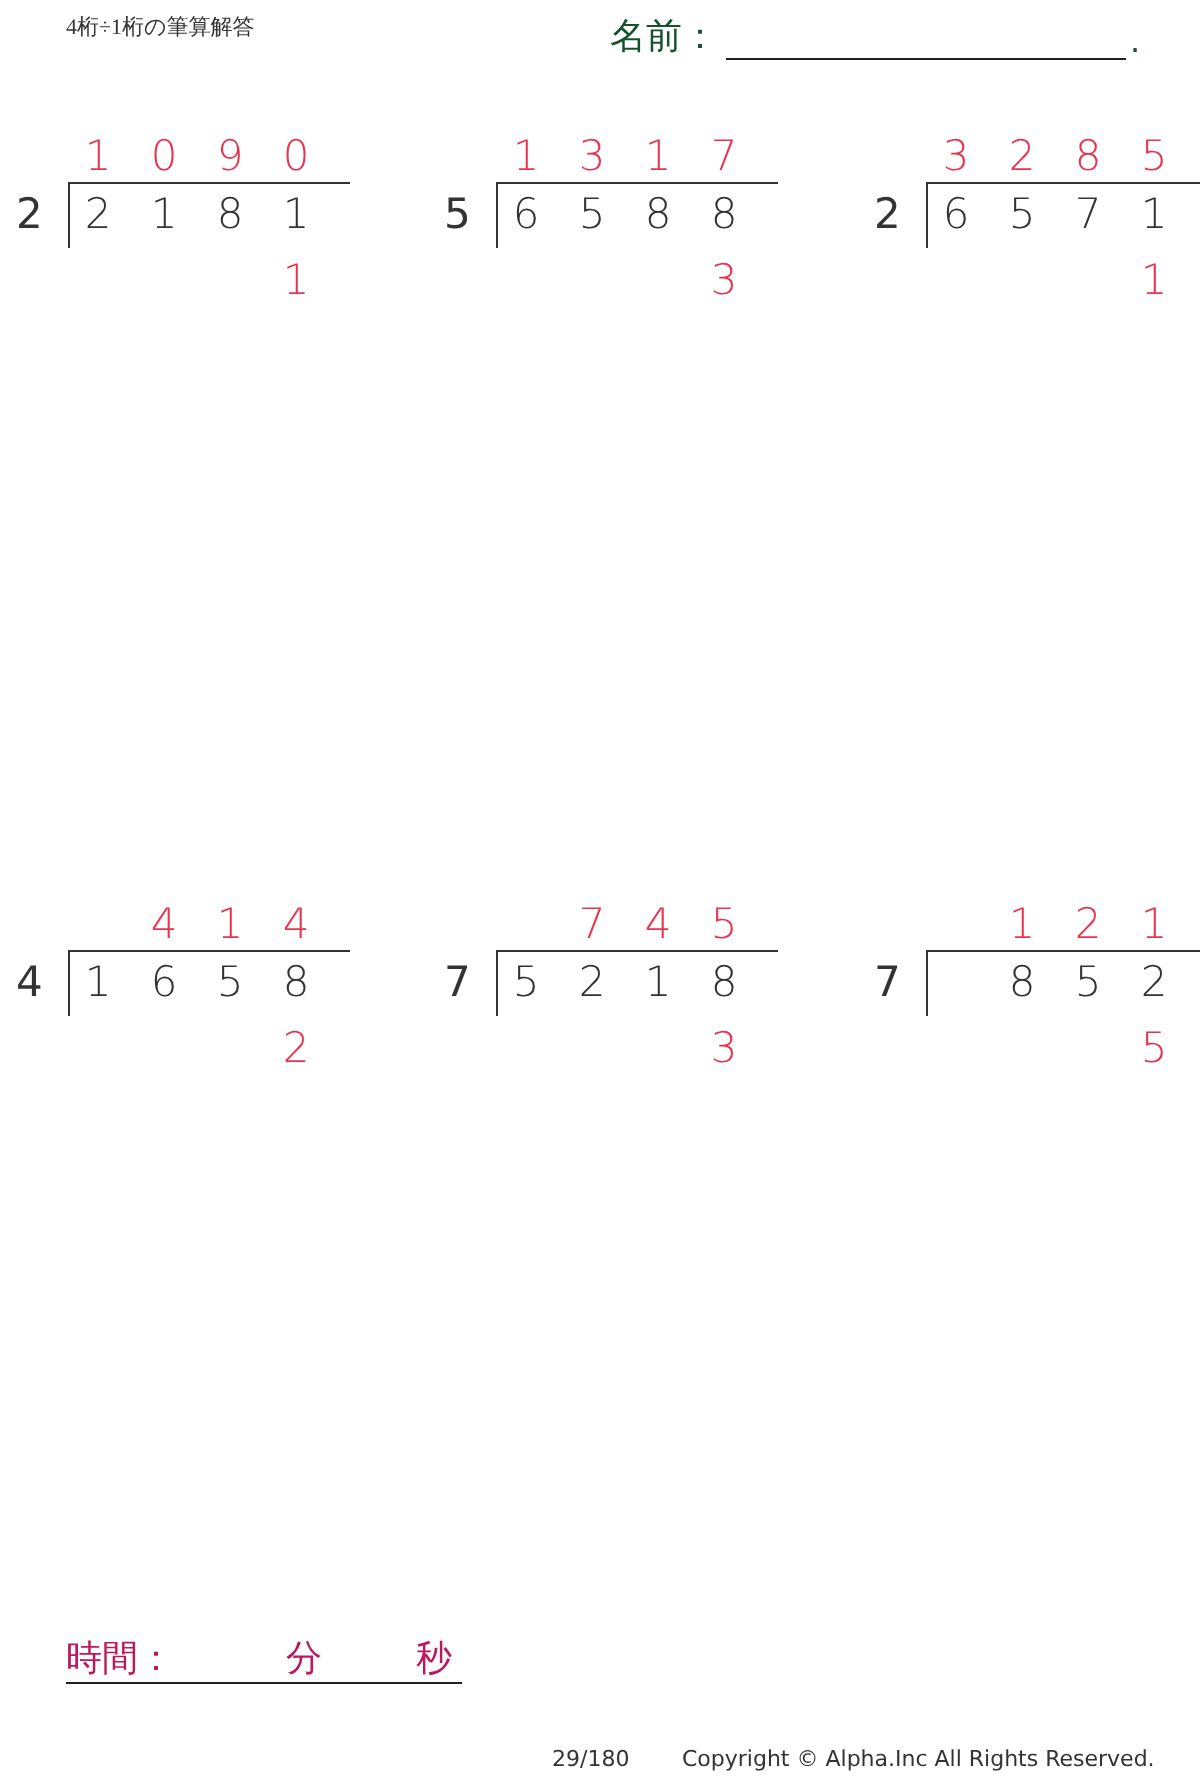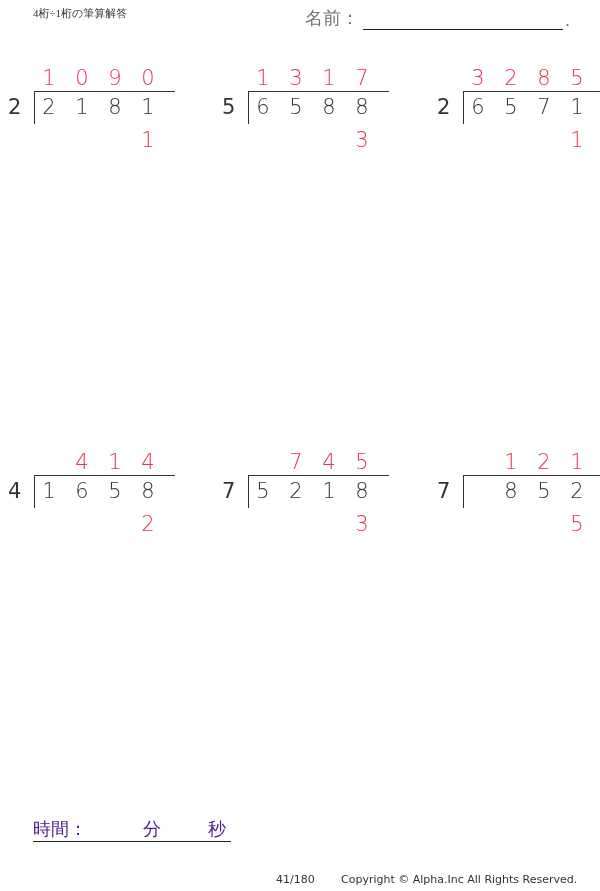--- a/index.html
+++ b/index.html
@@ -1,32 +1,32 @@
 <!DOCTYPE html>
 <html><head>
 <meta charset="utf-8">
 <style>
   html, body { margin:0; padding:0; background:#ffffff; }
   body { width:600px; height:891px; position:relative; overflow:hidden;
          font-family: "DejaVu Sans", "Liberation Sans", sans-serif; color:#333; }
   .title { position:absolute; left:33px; top:6px; font-size:11px; color:#333;font-family:Liberation Serif, serif; }
-  .name-area { position:absolute; left:305px; top:6px; font-size:18px; color:#737373; display:flex; align-items:flex-end; }
+  .name-area { position:absolute; left:305px; top:6px; font-size:18px; color:#14532d; display:flex; align-items:flex-end; }
   .name-line { display:inline-block; width:200px; border-bottom:1px solid #222; height:20px; margin-left:4px; }
   .name-dot { font-size:16px; margin-left:2px; }
 
   .problem { position:absolute; width:180px; height:100px; }
   .quot, .div, .rem { position:absolute; font-size:21px; letter-spacing:0; font-weight:300; }
   .quot { color:#e8344e; top:0; }
   .rem { color:#e8344e; top:62px; }
   .divisor { position:absolute; left:0; top:29px; font-size:21px; color:#333; }
   .bracket { position:absolute; left:26px; top:25px; width:140px; height:32px;
              border-top:1.5px solid #333; border-left:1.5px solid #333; }
   .dig { position:absolute; width:22px; text-align:center; }
 
-  .footer-time { position:absolute; left:33px; top:817px; font-size:18px; color:#4c1d95;
+  .footer-time { position:absolute; left:33px; top:817px; font-size:18px; color:#be185d;
                  border-bottom:1.5px solid #222; width:198px; height:24px;font-family:Liberation Mono, monospace; }
   .footer-time span { position:absolute; top:0; }
   .page { position:absolute; left:276px; top:873px; font-size:11px; color:#333; }
   .copy { position:absolute; left:341px; top:873px; font-size:11px; color:#333; }
 </style>
 </head>
 <body>
 
 <div class="title">4桁÷1桁の筆算解答</div>
 <div class="name-area">
@@ -150,14 +150,14 @@
         <span class="dig" style="left:129px">5</span>
       </div>
     </div>
   </div>
 
 <div class="footer-time">
   <span style="left:0">時間：</span>
   <span style="left:110px">分</span>
   <span style="left:175px">秒</span>
 </div>
-<div class="page">41/180</div>
+<div class="page">29/180</div>
 <div class="copy">Copyright © Alpha.Inc All Rights Reserved.</div>
 
 </body></html>

